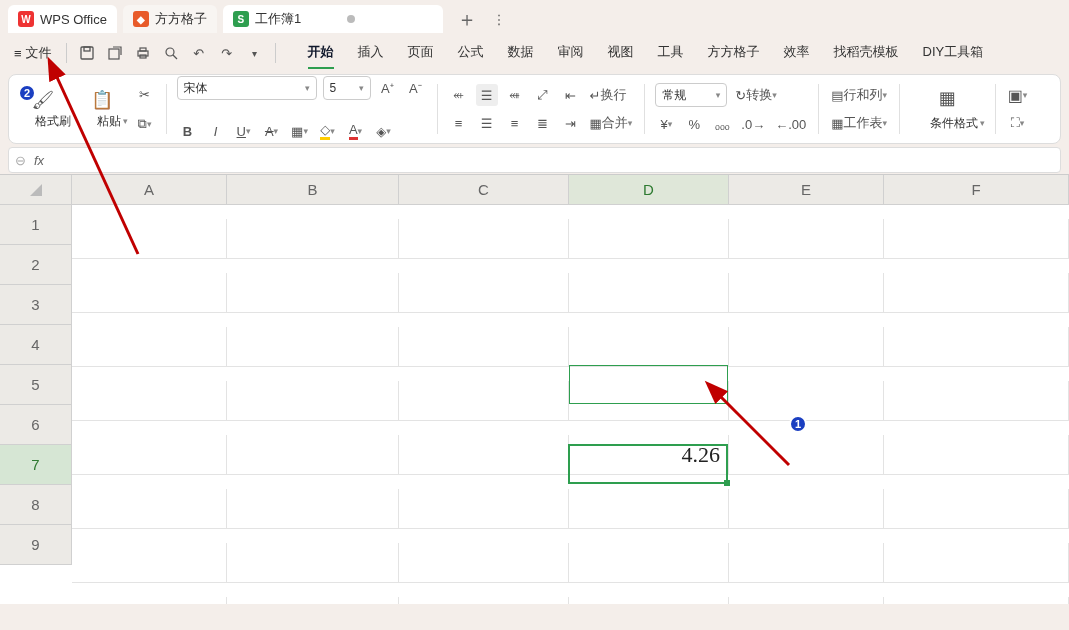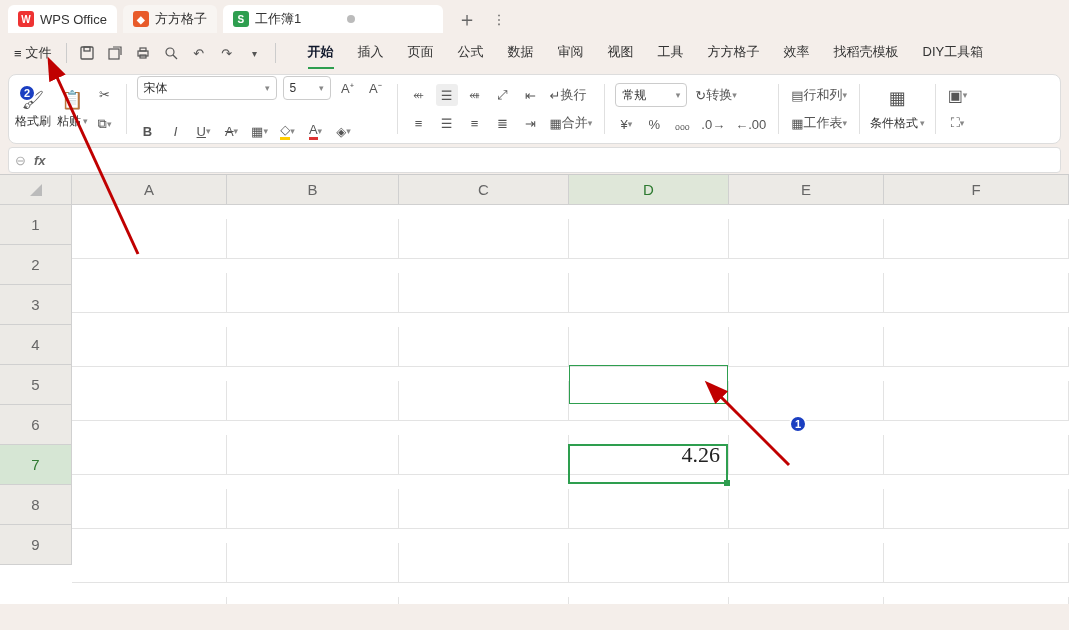--- a/index.html
+++ b/index.html
@@ -119,21 +119,21 @@
     margin: 2px 8px;
     height: 70px;
     display: flex;
     align-items: center;
     padding: 4px 6px;
     gap: 10px;
   }
   .tb-group { display: flex; align-items: center; gap: 6px; }
   .tb-sep { width: 1px; height: 50px; background: #e0e0e0; }
   .tb-stack { display: flex; flex-direction: column; gap: 2px; align-items: center; }
-  .tb-label { font-size: 12px; color: #333; display:flex; align-items:center; gap:2px;}
+  .tb-label { font-size: 12px; color: #333; display:flex; align-items:center; gap:2px;margin-left:20px;}
   .tb-btn {
     min-width: 22px;
     height: 22px;
     display: flex;
     align-items: center;
     justify-content: center;
     color: #555;
     cursor: pointer;
     border-radius: 3px;
     padding: 0 2px;
@@ -193,21 +193,20 @@
     border-radius: 4px;
     display: flex;
     align-items: center;
     padding: 0 6px;
     gap: 8px;
   }
   .formula-bar .fx {
     font-style: italic;
     color: #666;
     font-size: 13px;
-    font-weight: bold;
   }
   
   .grid-area {
     position: relative;
     background: #fff;
     border-top: 1px solid #ccc;
     height: 430px;
     overflow: hidden;
   }
   .grid-corner {

